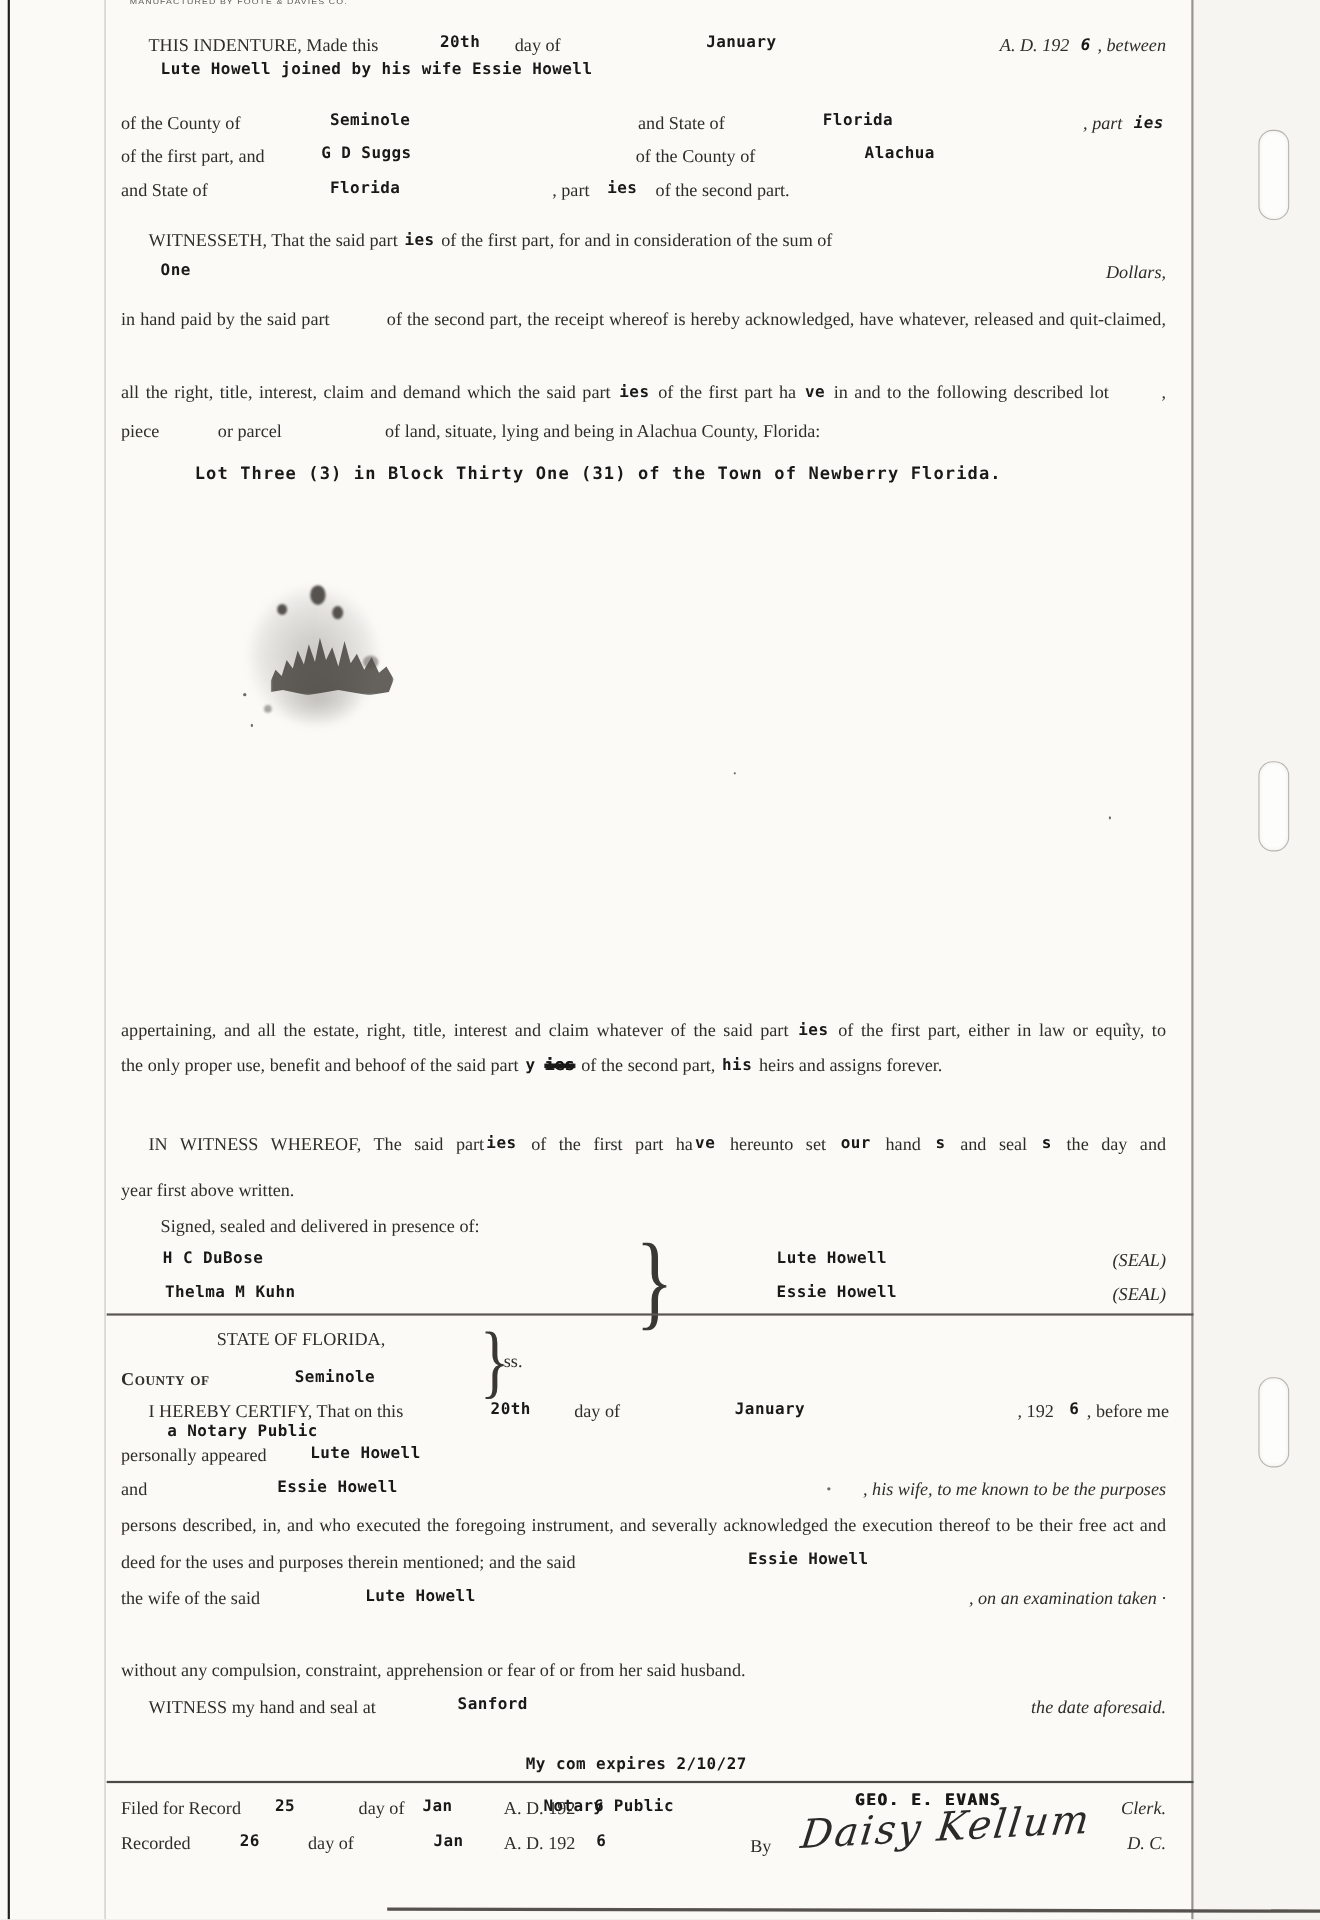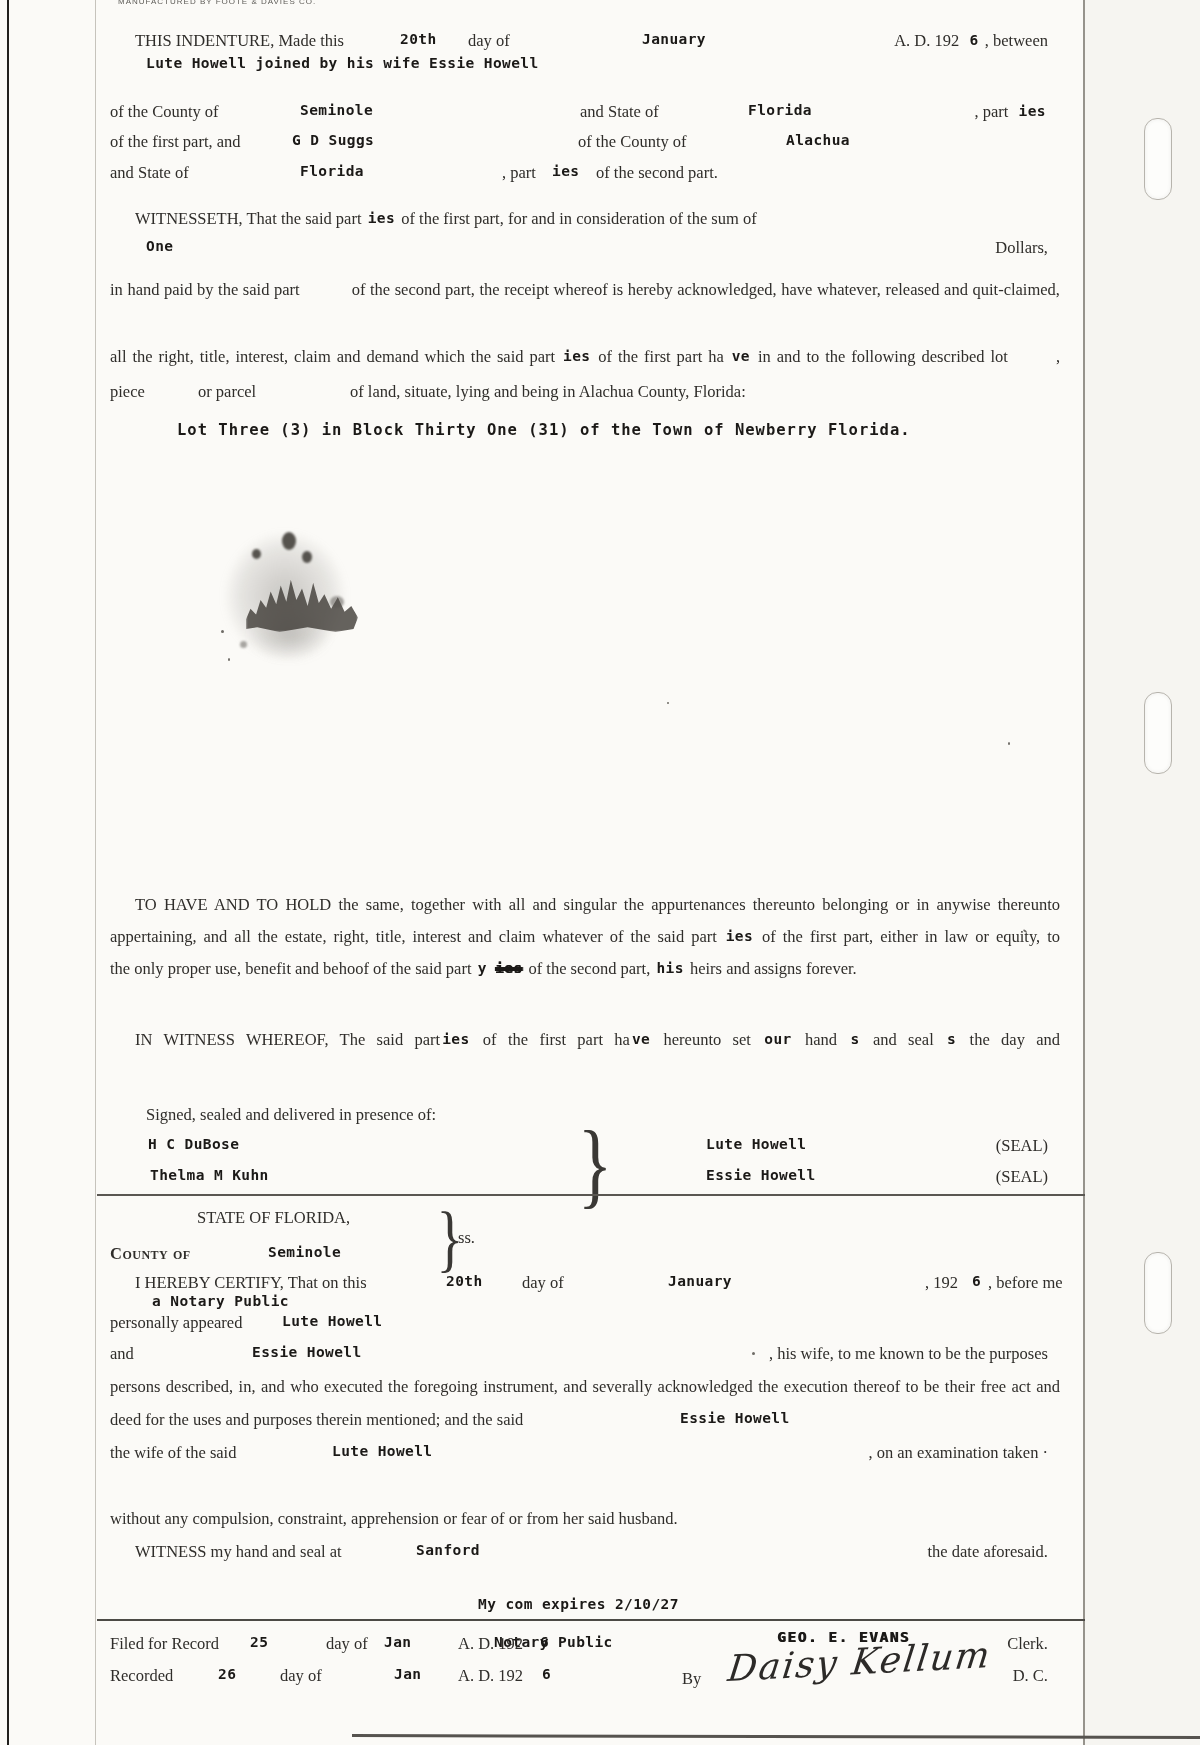--- a/index.html
+++ b/index.html
@@ -17,21 +17,21 @@
   
   .row{position:absolute;left:0;width:1200px;height:24px;}
   .px{position:absolute;white-space:nowrap;font-size:16.5px;}
   .p{font-family:"Liberation Serif",serif;color:#2f2d2a;}
   .t{font-family:"DejaVu Sans Mono","Liberation Mono",monospace;font-weight:700;
      font-size:14.5px;color:#1b1917;letter-spacing:.4px;white-space:nowrap;}
   .t-inline{position:relative;top:-1px;padding:0 2px;}
   .jline{position:absolute;left:110px;width:950px;font-size:16.5px;color:#2f2d2a;
          text-align:justify;text-align-last:justify;white-space:normal;}
   .flow{position:absolute;left:110px;width:950px;font-size:16.5px;color:#2f2d2a;white-space:nowrap;}
-  .right-edge{position:absolute;right:152px;white-space:nowrap;font-size:16.5px;}
+  .right-edge{position:absolute;right:140px;white-space:nowrap;font-size:16.5px;font-style:italic;}
   .brace1{position:absolute;left:572px;top:1108px;font-size:96px;color:#3a3835;transform:scaleX(.75);font-weight:400;}
   .brace2{position:absolute;left:432px;top:1196px;font-size:74px;color:#3a3835;transform:scaleX(.75);font-weight:400;}
   .smallcaps{font-variant:small-caps;letter-spacing:.5px;font-weight:bold;}
   .struck{text-decoration:line-through;text-decoration-thickness:3.5px;}
   .overtype{text-shadow:.7px 0 0 currentColor;}
   .script{font-family:"DejaVu Serif",serif;font-style:italic;font-size:36px;color:#2c2a28;
           transform:rotate(-3deg) skewX(-10deg);letter-spacing:2px;}
   .plate{position:absolute;left:118px;top:0;width:330px;height:6px;overflow:hidden;}
   .plate span{display:block;font-family:"Liberation Sans",sans-serif;font-size:8px;letter-spacing:1px;
           color:#5d5b57;transform:translateY(-3px) scaleY(.85);white-space:nowrap;}
@@ -143,23 +143,20 @@
   <div class="blob" style="left:330px;top:596px;width:14px;height:12px;opacity:.5"></div>
   <div class="blob" style="left:240px;top:641px;width:7px;height:7px;opacity:.5"></div>
   <div class="speck" style="left:221px;top:630px;width:3px;height:3px"></div>
   <div class="speck" style="left:228px;top:658px;width:2px;height:3px"></div>
   <div class="speck" style="left:667px;top:702px;width:2px;height:2px"></div>
   <div class="speck" style="left:770px;top:433px;width:2px;height:2px"></div>
   <div class="speck" style="left:1008px;top:742px;width:2px;height:3px"></div>
   <div class="speck" style="left:1023px;top:930px;width:4px;height:2px;transform:rotate(35deg)"></div>
   <div class="speck" style="left:752px;top:1352px;width:3px;height:3px"></div>
 
-  <div class="jline" style="top:895px">
-    <span class="p" style="padding-left:25px">TO HAVE AND TO HOLD the same, together with all and singular the appurtenances thereunto belonging or in anywise thereunto</span>
-  </div>
   <div class="jline" style="top:927px">
     <span class="p">appertaining, and all the estate, right, title, interest and claim whatever of the said part</span>
     <span class="t t-inline">ies</span>
     <span class="p">of the first part, either in law or equity, to</span>
   </div>
   <div class="flow" style="top:959px">
     <span class="p">the only proper use, benefit and behoof of the said part</span>
     <span class="t t-inline">y</span>
     <span class="t t-inline struck overtype">ies</span>
     <span class="p">of the second part,</span>
@@ -171,20 +168,23 @@
     <span class="p" style="padding-left:25px">IN WITNESS WHEREOF, The said part</span><span class="t t-inline">ies</span>
     <span class="p">of the first part ha</span><span class="t t-inline">ve</span>
     <span class="p">hereunto set</span>
     <span class="t t-inline">our</span>
     <span class="p">hand</span>
     <span class="t t-inline">s</span>
     <span class="p">and seal</span>
     <span class="t t-inline">s</span>
     <span class="p">the day and</span>
   </div>
+  <div class="row" style="top:1072px">
+    <span class="px p" style="left:110px">year first above written.</span>
+  </div>
   <div class="row" style="top:1105px">
     <span class="px p" style="left:146px">Signed, sealed and delivered in presence of:</span>
   </div>
   <div class="brace1">}</div>
   <div class="row" style="top:1136px">
     <span class="px t" style="left:148px" class2="t">H C DuBose</span>
     <span class="px t" style="left:706px">Lute Howell</span>
     <span class="right-edge p">(SEAL)</span>
   </div>
   <div class="row" style="top:1167px">

